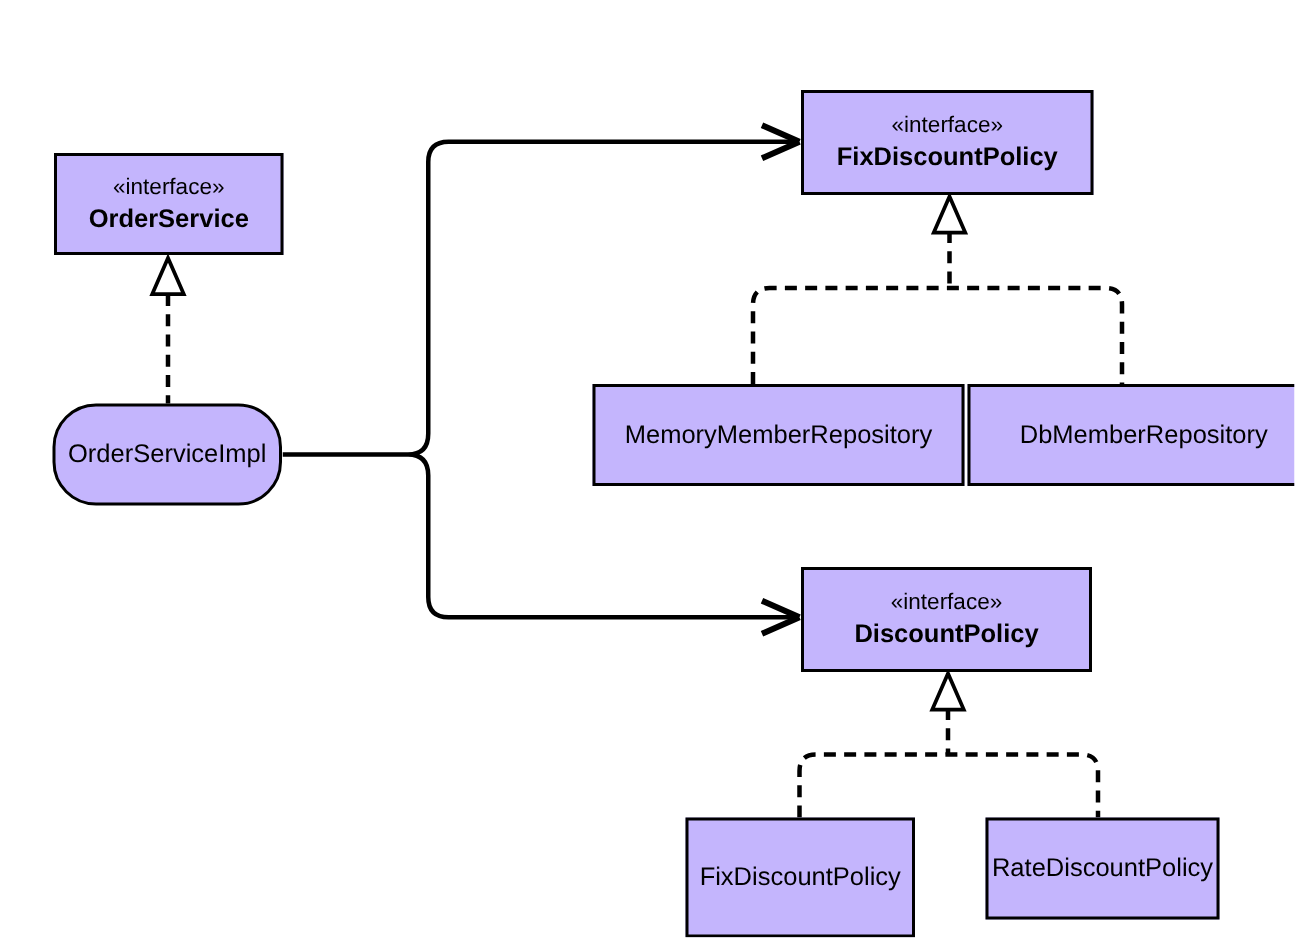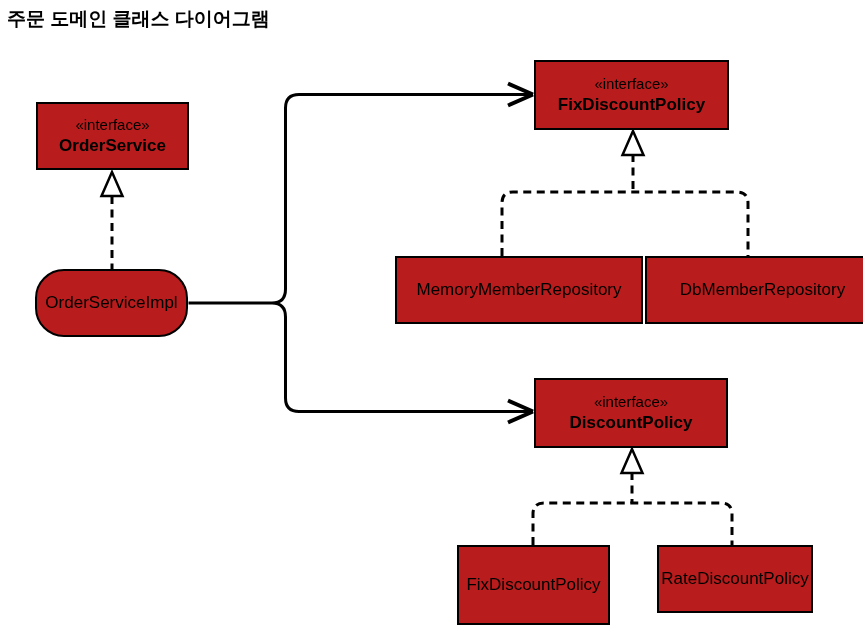--- a/index.html
+++ b/index.html
@@ -22,21 +22,21 @@
     letter-spacing: 0px;
     white-space: nowrap;
   }
   svg.connectors {
     position: absolute;
     left: 0; top: 0;
     width: 863px; height: 625px;
   }
   .uml-box {
     position: absolute;
-    background: #b91c1c;
+    background: #c4b5fd;
     border: 2px solid #000000;
     display: flex;
     flex-direction: column;
     align-items: center;
     justify-content: center;
     text-align: center;
     color: #000000;
     line-height: 1.3;
   }
   .uml-box .stereotype {
@@ -48,21 +48,20 @@
     font-size: 17px;
     white-space: nowrap;
   }
   .uml-box.interface .cls-name { font-weight: bold; }
 </style>
 </head>
 <body>
 
 <div class="canvas">
 
-  <div class="diagram-title">주문 도메인 클래스 다이어그램</div>
 
   <svg class="connectors" viewBox="0 0 863 625" xmlns="http://www.w3.org/2000/svg">
 
     <path d="M112 196 V269" fill="none" stroke="#000000" stroke-width="3" stroke-dasharray="8 5.5"></path>
     <polygon points="112,172 101.5,196 122.5,196" fill="#ffffff" stroke="#000000" stroke-width="2.5"></polygon>
 
     <path d="M188.5 303 H272
              M272 303 Q285.5 303 285.5 289 V108 Q285.5 94.5 299 94.5 H531
              M272 303 Q285.5 303 285.5 317 V398 Q285.5 411.5 299 411.5 H531" fill="none" stroke="#000000" stroke-width="3"></path>
     <path d="M533 94.5 L508 83.5 M533 94.5 L508 105.5" fill="none" stroke="#000000" stroke-width="4"></path>

